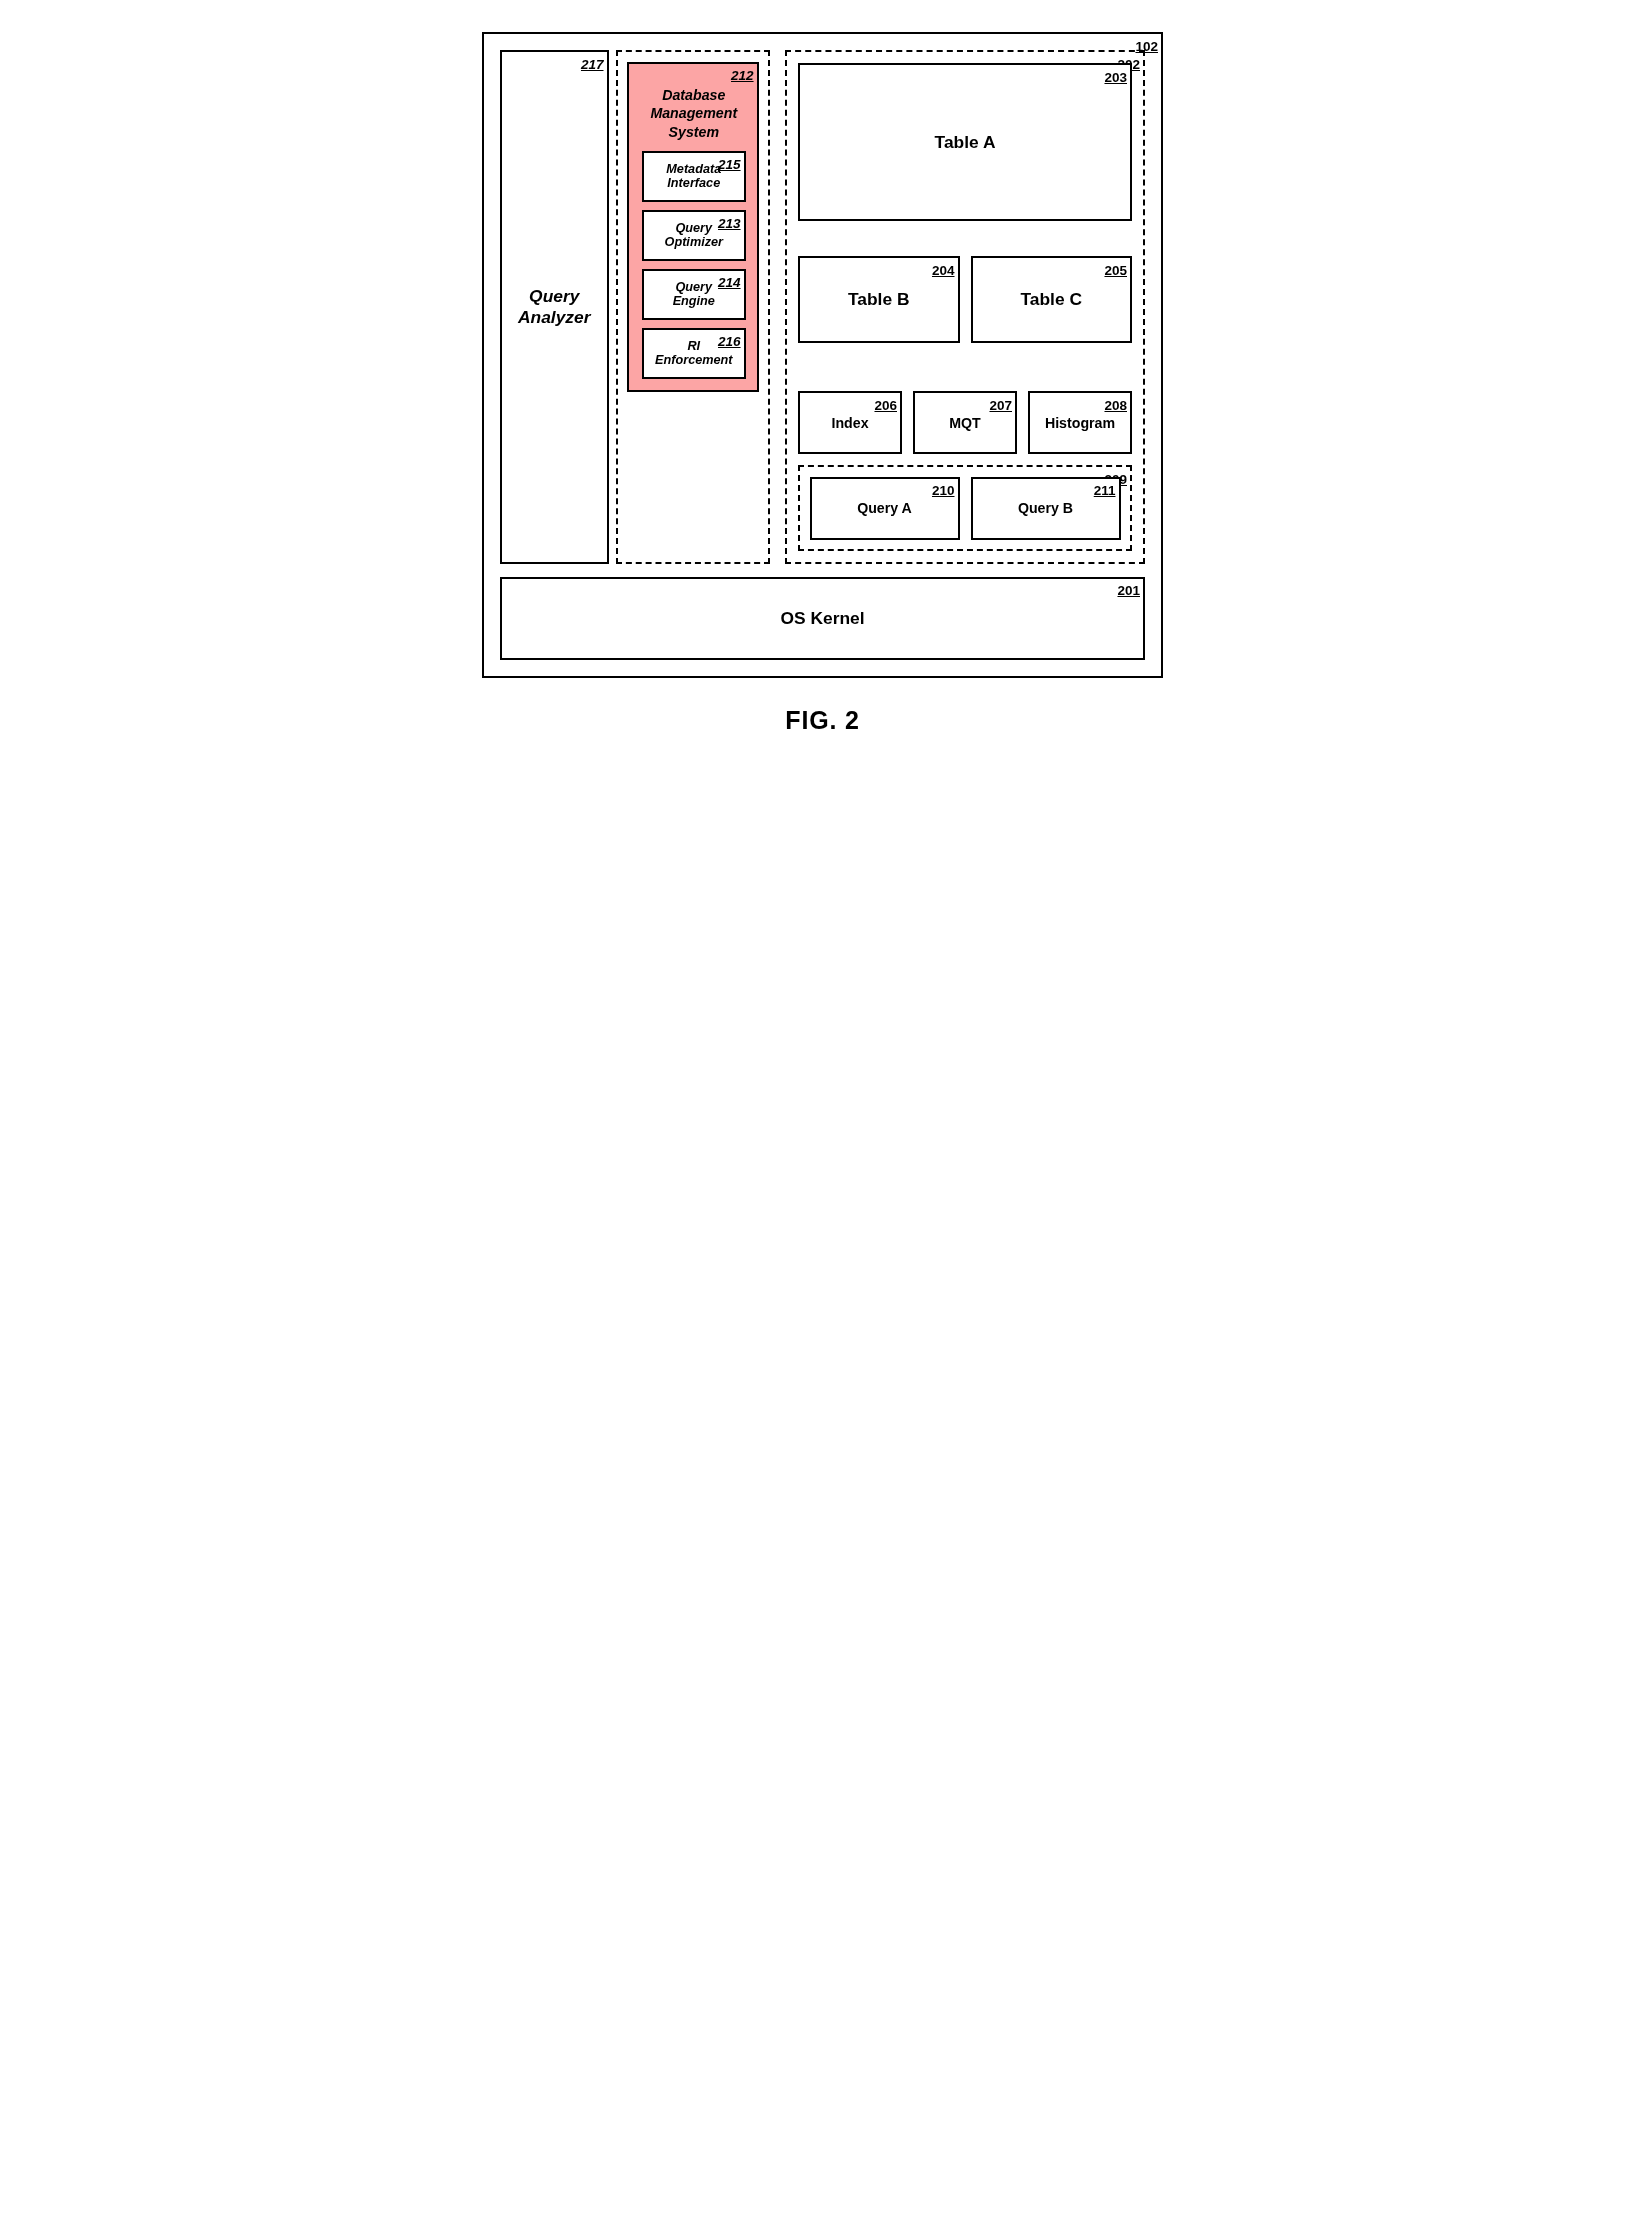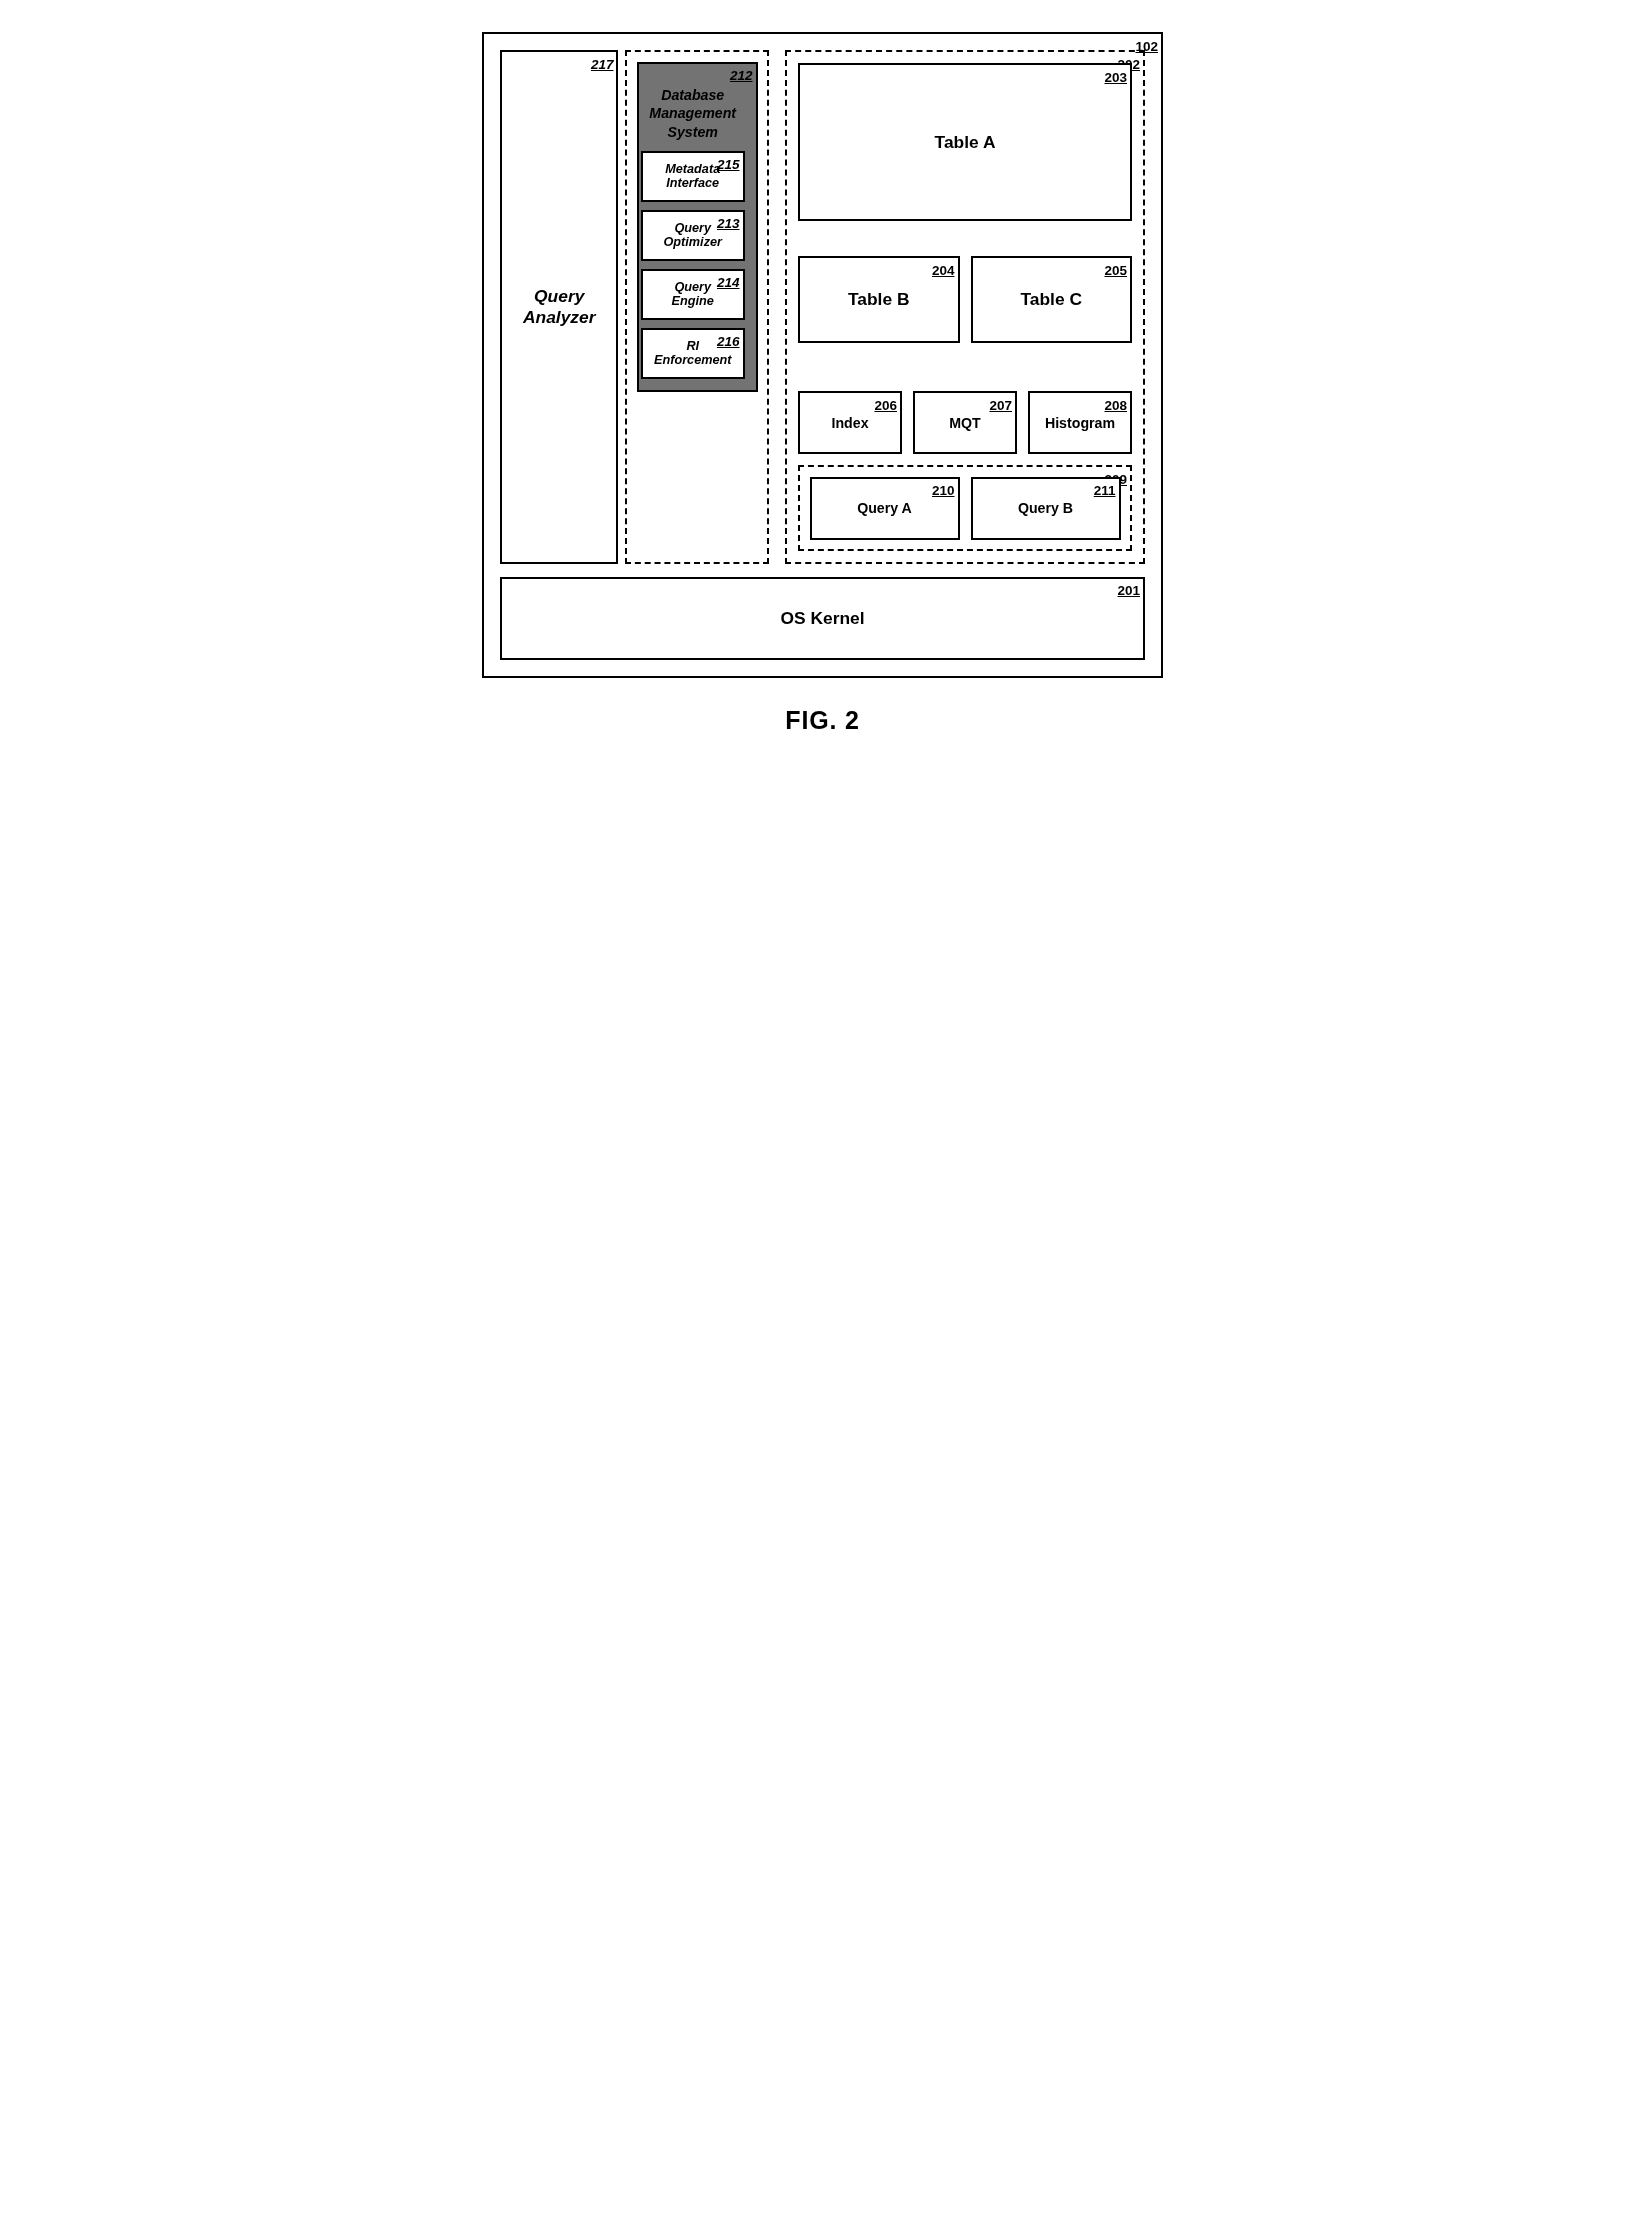--- a/index.html
+++ b/index.html
@@ -61,23 +61,23 @@
     
     .dashed-outer-left {
       border: 2px dashed #000;
       padding: 9.5px;
       position: relative;
     }
 
     
     .box-212 {
       border: 2.4px solid #000;
-      padding: 8px 11px 11px 2px;
-      position: relative;
-      background: #737373;
+      padding: 8px 11px 11px 13px;
+      position: relative;
+      background: #fca5a5;
     }
 
     .box-212-title {
       font-weight: bold;
       font-size: 14.2px;
       text-align: center;
       margin-bottom: 9.5px;
       margin-top: 14.2px;
       line-height: 1.3;
     }

